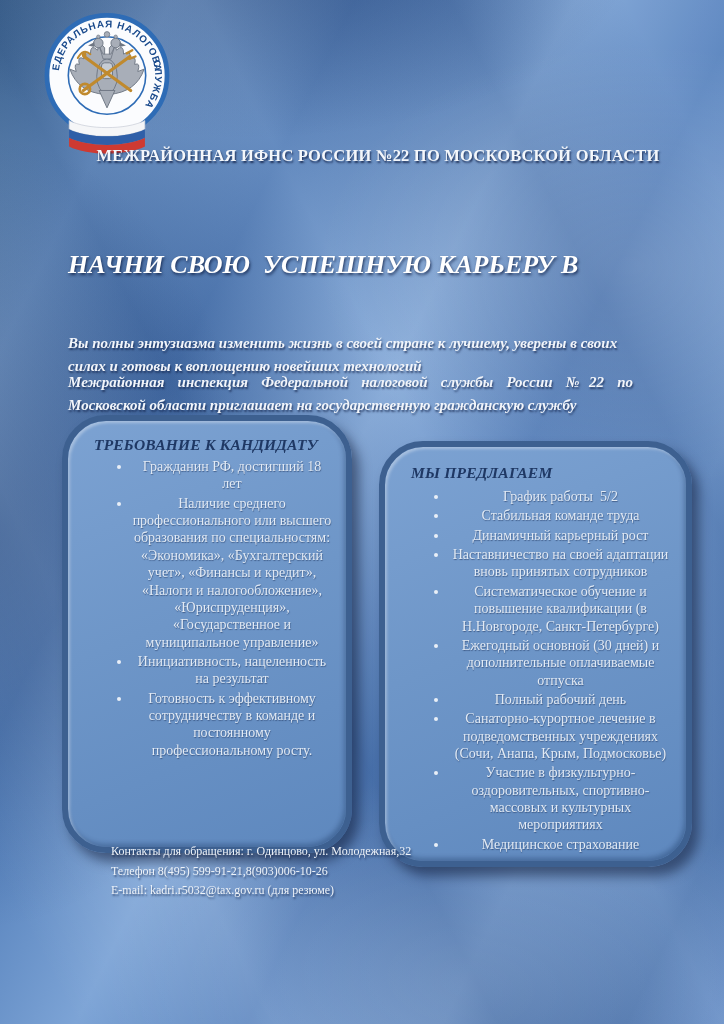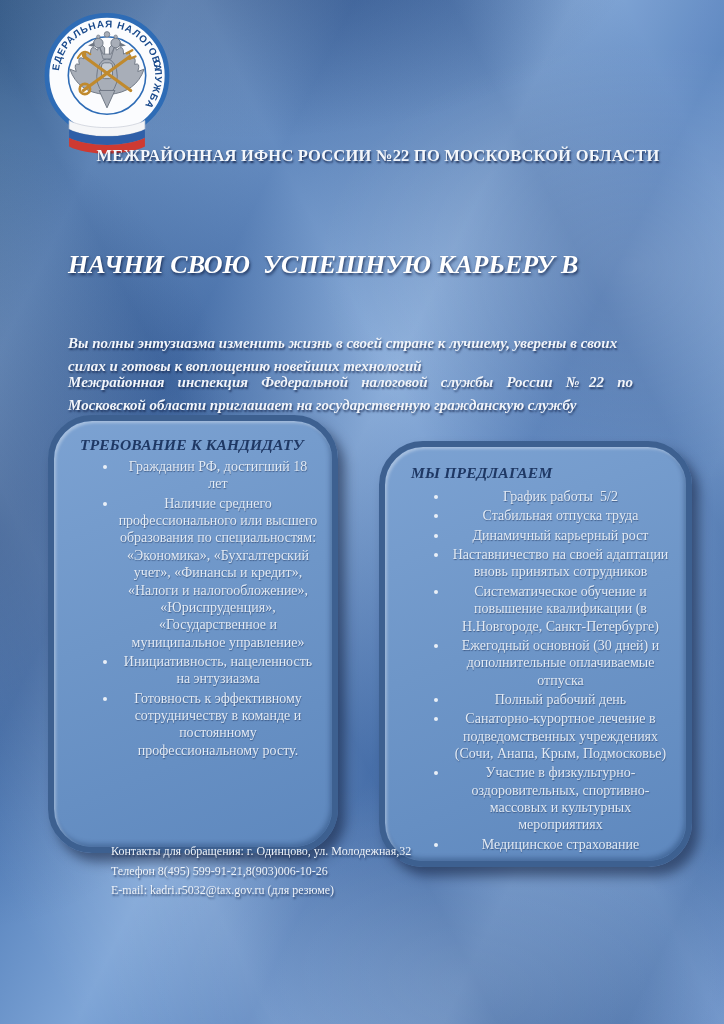--- a/index.html
+++ b/index.html
@@ -49,21 +49,21 @@
   .panel {
     position:absolute;
     border:6px solid #3d6090;
     border-radius:44px;
     background:linear-gradient(158deg, #7ca2d2 0%, #6e96c8 45%, #5e88be 100%);
     box-shadow:7px 9px 12px rgba(8,18,46,0.5),
                inset 2px 2px 3px rgba(255,255,255,0.35),
                inset -2px -3px 5px rgba(5,25,65,0.28);
     box-sizing:border-box;
   }
-  .panel.left  { left:48px;  top:415px; width:290px; height:438px; }
+  .panel.left  { left:62px;  top:415px; width:290px; height:438px; }
   .panel.right { left:356px; top:441px; width:313px; height:426px;margin-left:23px; }
 
   .panel-title {
     font-weight:bold; font-style:italic; font-size:15.5px;
     color:#1f3864; letter-spacing:0.2px;
   }
   .panel.left  .panel-title { margin:15px 14px 4px 26px; }
   .panel.right .panel-title { margin:17px 14px 6px 26px; }
 
   .panel ul {
@@ -151,30 +151,30 @@
   </div>
 
   <p class="intro p1">Вы полны энтузиазма изменить жизнь в своей стране к лучшему, уверены в своих силах и готовы к воплощению новейших технологий</p>
   <p class="intro p2">Межрайонная инспекция Федеральной налоговой службы России №22 по Московской области приглашает на государственную гражданскую службу</p>
 
   <div class="panel left">
     <div class="panel-title">ТРЕБОВАНИЕ К КАНДИДАТУ</div>
     <ul>
         <li>Гражданин РФ, достигший 18 лет</li>
         <li>Наличие среднего профессионального или высшего образования по специальностям: «Экономика», «Бухгалтерский учет», «Финансы и кредит», «Налоги и налогообложение», «Юриспруденция», «Государственное и муниципальное управление»</li>
-        <li>Инициативность, нацеленность на энтузиазма</li>
+        <li>Инициативность, нацеленность на результат</li>
         <li>Готовность к эффективному сотрудничеству в команде и постоянному профессиональному росту.</li>
       </ul>
   </div>
 
   <div class="panel right">
     <div class="panel-title">МЫ ПРЕДЛАГАЕМ</div>
     <ul>
         <li>График работы  5/2</li>
-        <li>Стабильная отпуска труда</li>
+        <li>Стабильная команде труда</li>
         <li>Динамичный карьерный рост</li>
         <li>Наставничество на своей адаптации вновь принятых сотрудников</li>
         <li>Систематическое обучение и повышение квалификации (в Н.Новгороде, Санкт-Петербурге)</li>
         <li>Ежегодный основной (30 дней) и дополнительные оплачиваемые отпуска</li>
         <li>Полный рабочий день</li>
         <li>Санаторно-курортное лечение в подведомственных учреждениях (Сочи, Анапа, Крым, Подмосковье)</li>
         <li>Участие в физкультурно-оздоровительных, спортивно-массовых и культурных мероприятиях</li>
         <li>Медицинское страхование</li>
       </ul>
   </div>

